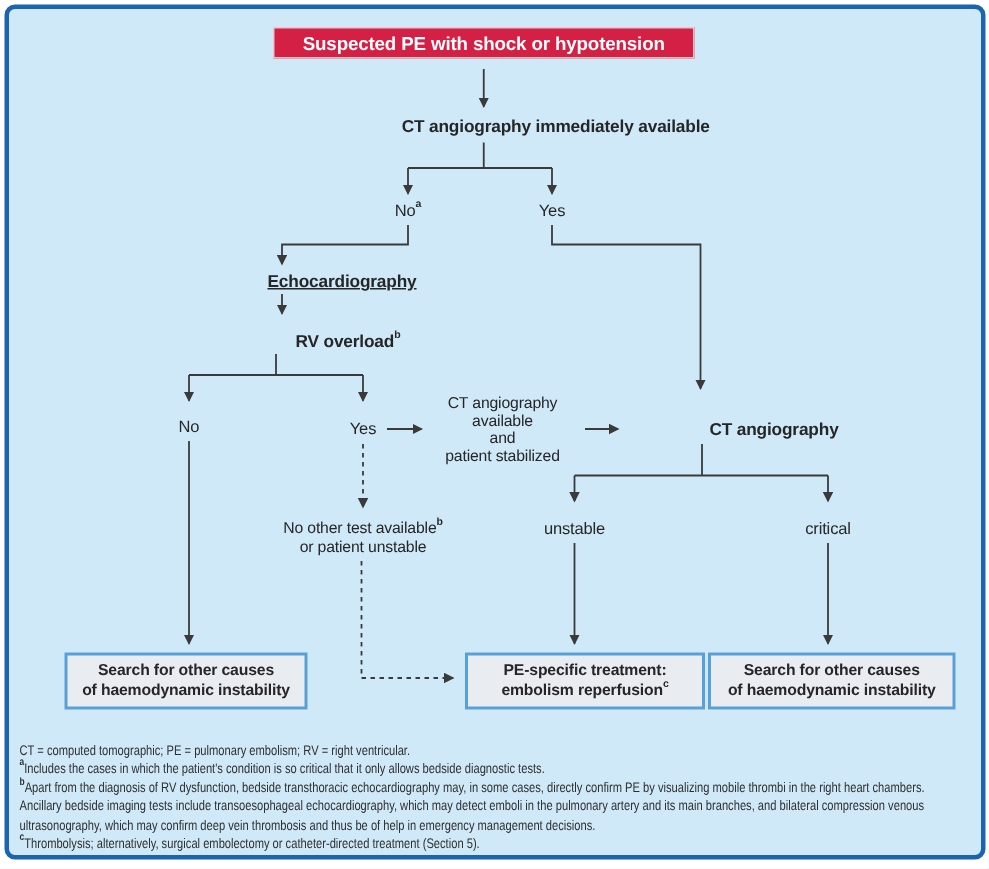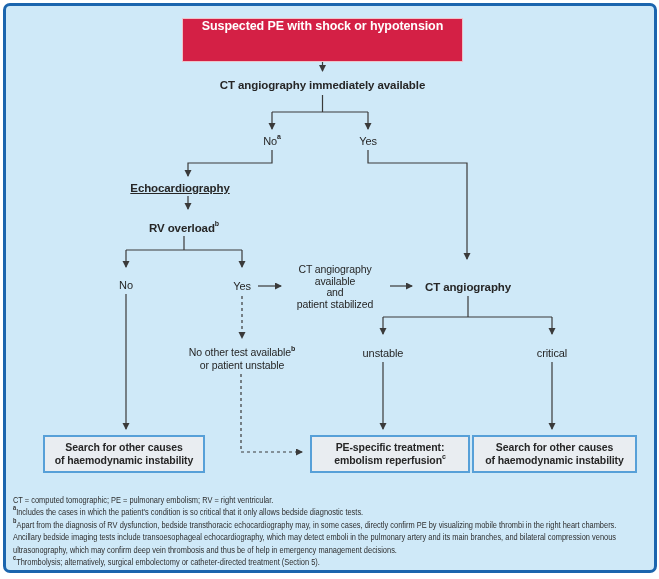--- a/index.html
+++ b/index.html
@@ -27,21 +27,21 @@
   .label {
     position: absolute;
     transform: translate(-50%, -50%);
     white-space: nowrap;
     font-size: 11px;
     color: #262626;
     text-align: center;
     letter-spacing: -0.1px;
     line-height: 12px;
   }
-  .bold { font-weight: bold; font-size: 11.5px; }
+  .bold { font-weight: bold; font-size: 11.5px; margin-left: 48px; }
   .mblock {
     position: absolute;
     transform: translateX(-50%);
     font-size: 10.5px;
     color: #262626;
     text-align: center;
     white-space: nowrap;
     line-height: 11.5px;
     letter-spacing: -0.1px;
   }
@@ -49,25 +49,25 @@
   sup.fsup {
     font-size: 7px;
     position: relative;
     top: -1px;
     font-weight: bold;
     line-height: 0;
   }
   .titlebox {
     position: absolute;
     left: 182px; top: 18px;
-    width: 281px; height: 44px;
+    width: 281px; height: 21px;
     background: #d42045;
     border: 1px solid #eec3c9;
     box-sizing: border-box;
-    display: flex; justify-content: center;
+    display: flex; align-items: center; justify-content: center;
     color: #ffffff;
     font-weight: bold;
     font-size: 12.5px;
     letter-spacing: -0.1px;
   }
   .outcome {
     position: absolute;
     top: 435px; height: 38px;
     background: #e9edf1;
     border: 2px solid #57a0d8;

